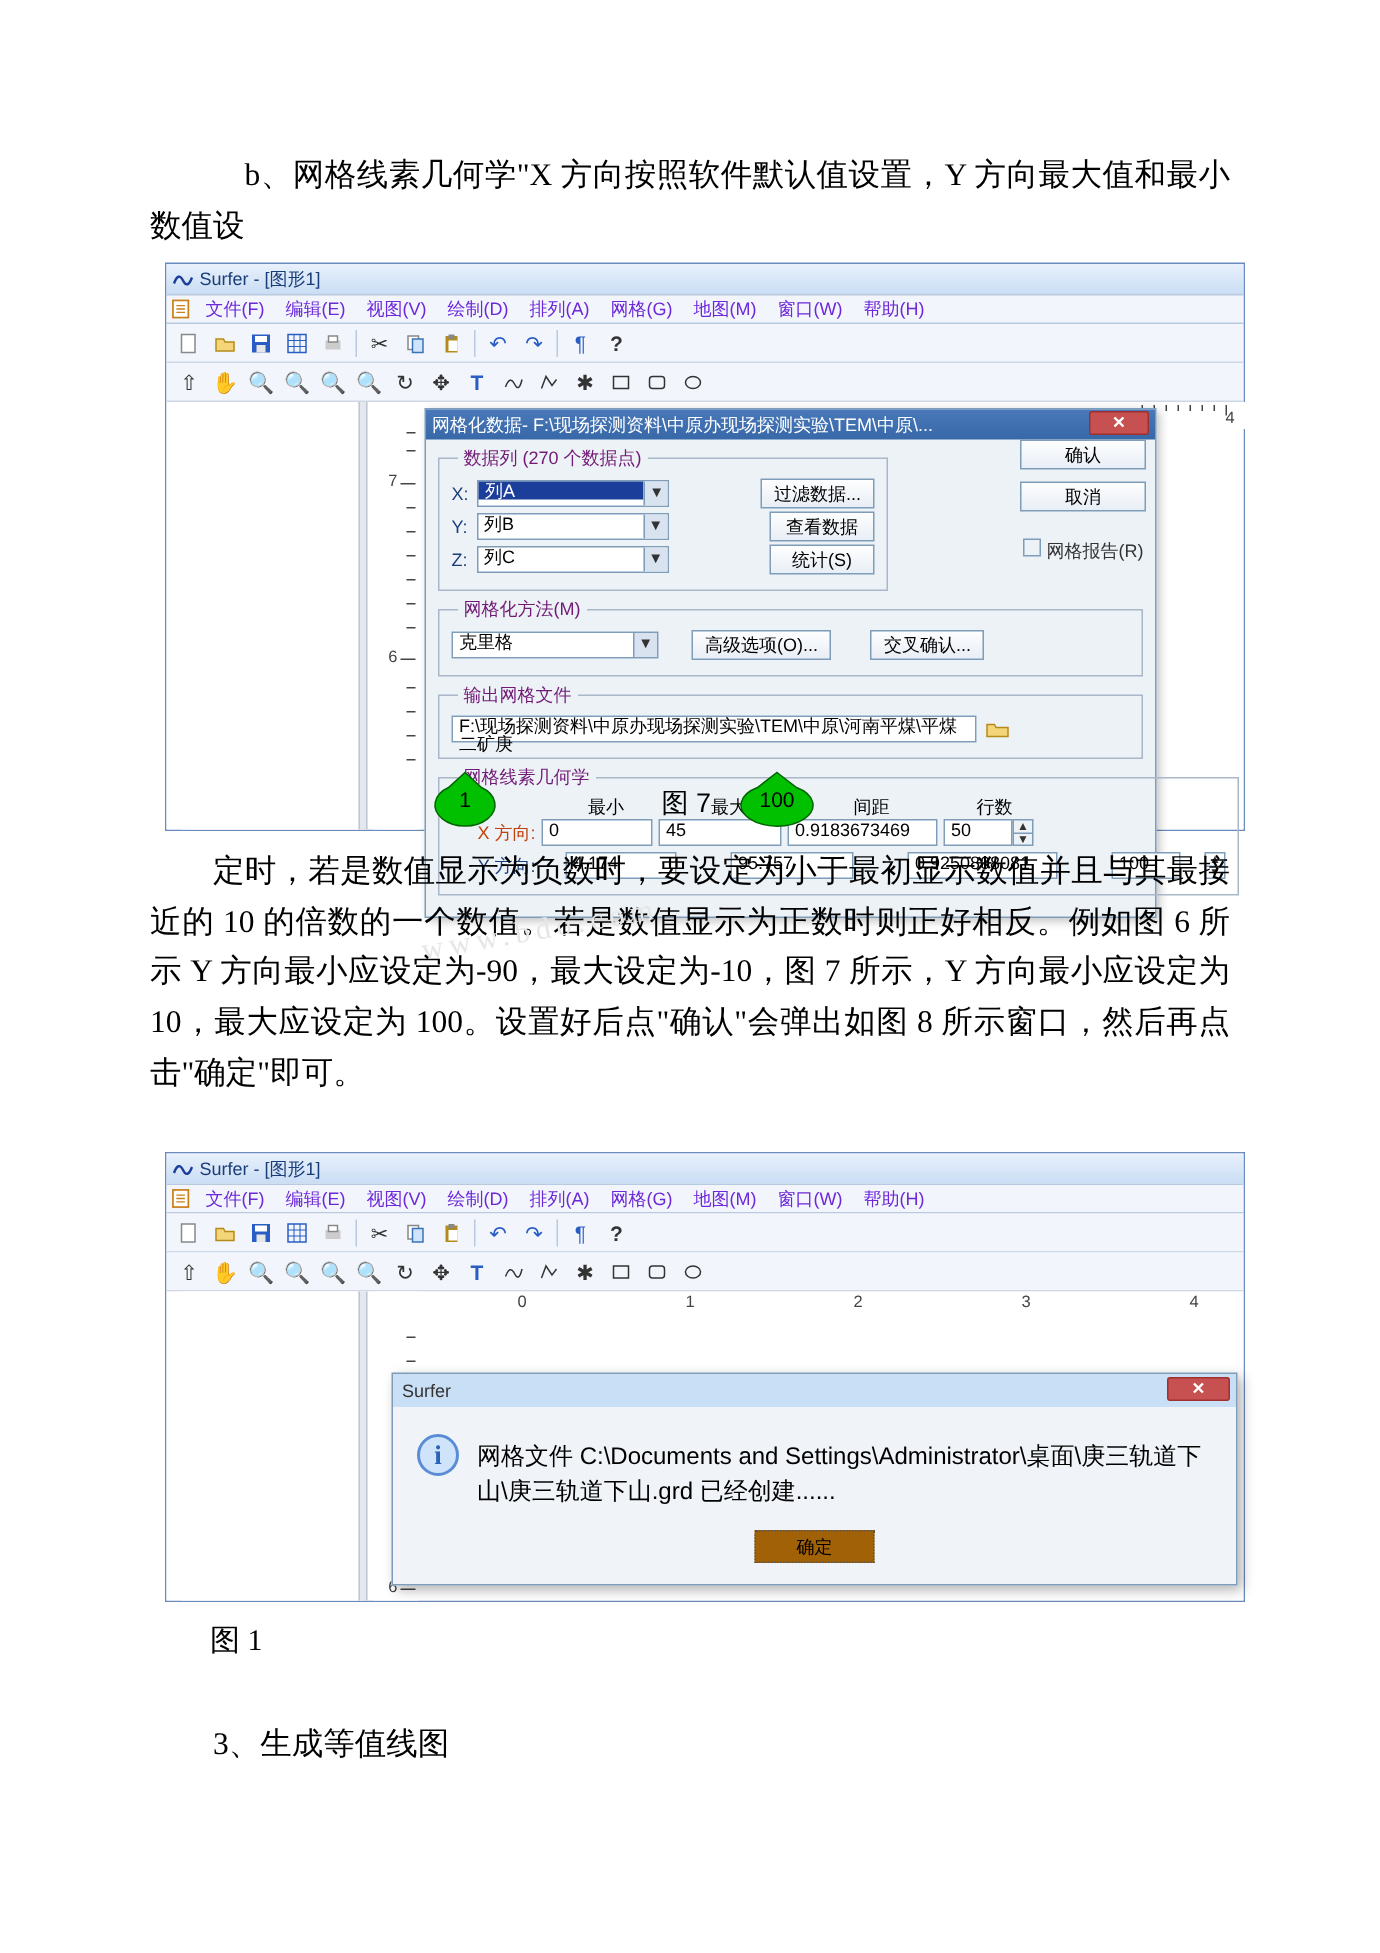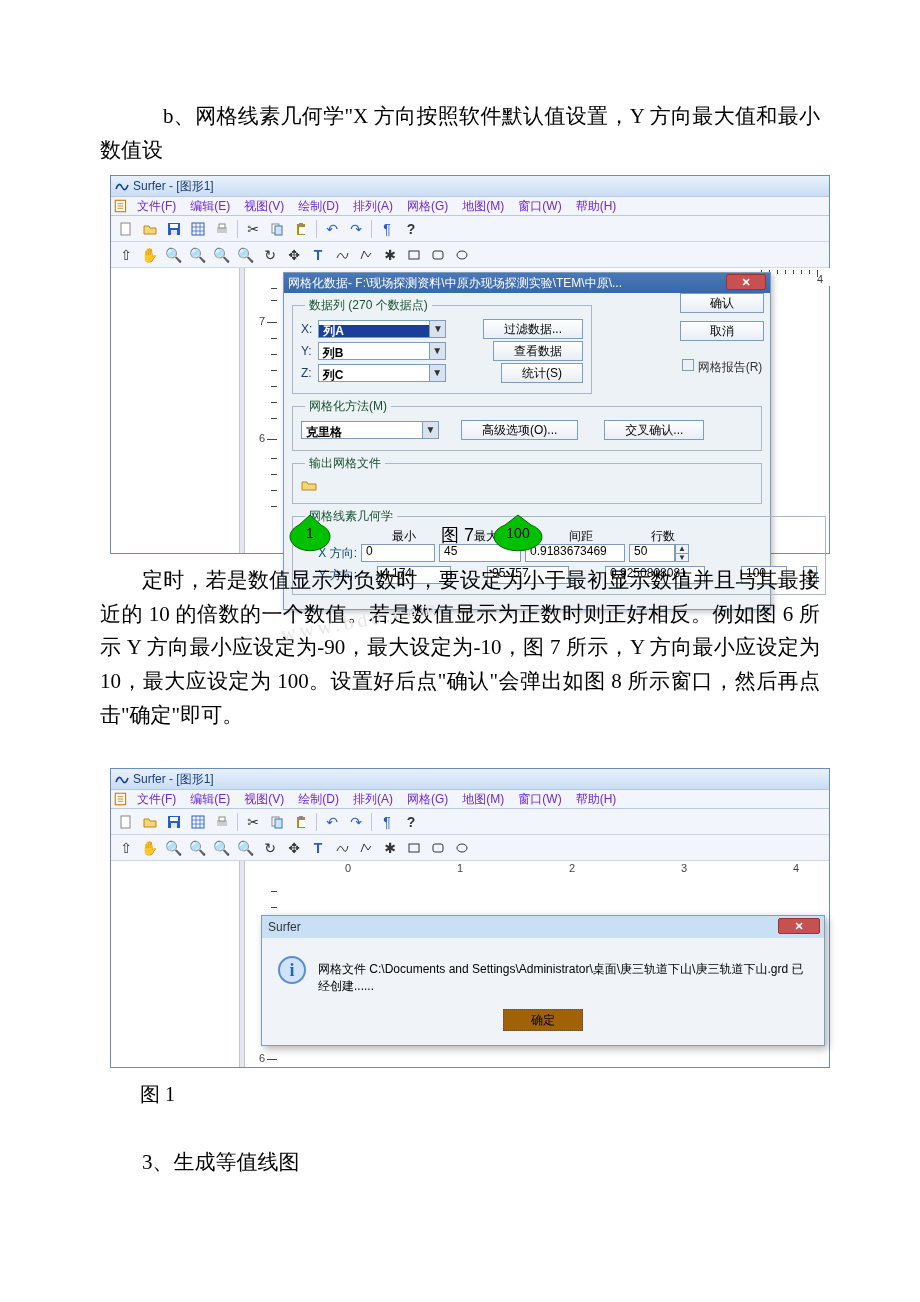--- a/index.html
+++ b/index.html
@@ -143,51 +143,50 @@
     font-size: 11px; font-weight: bold;
   }
   .dlg-body { padding: 6px 8px 8px 8px; }
   fieldset.fs {
     border: 1px solid #a9b7c9;
     margin-bottom: 6px;
     padding: 6px 8px 8px 8px;
     position: relative;
   }
   fieldset.fs > legend {
-    font-size: 12px; color: #14532d;
+    font-size: 12px; color: #701a75;
     padding: 0 4px;
     margin-left: 4px;
   }
   .row { display: flex; align-items: center; gap: 6px; margin: 2px 0; }
   .lbl { font-size: 12px; color: #1a3e7a; }
   .combo {
-    display: inline-flex; align-items: flex-end;
+    display: inline-flex; align-items: flex-start;
     border: 1px solid #7f9db9;
     background: #fff;
     height: 18px;
     font-size: 12px;
-    font-weight: bold;
   }
   .combo-input { padding: 0 4px; min-width: 100px; }
   .combo-input.sel { background: #1a3e9a; color: #fff; }
   .combo-arrow {
     width: 16px; height: 16px;
     background: #d9e3ef;
     border-left: 1px solid #7f9db9;
     display: flex; align-items: center; justify-content: center;
     font-size: 10px; color: #333;
   }
   .btn {
     border: 1px solid #7f9db9;
     background: linear-gradient(#fefefe,#e8eef6);
     height: 20px;
     min-width: 70px;
     font-size: 12px;
     display: inline-flex; align-items: center; justify-content: center;
-    padding: 0 20px;
+    padding: 0 8px;
     cursor: pointer;
   }
   .txtfield {
     border: 1px solid #7f9db9;
     background: #fff;
     height: 18px;
     padding: 0 4px;
     font-size: 12px;
     min-width: 46px;
   }
@@ -494,39 +493,40 @@
               <span style="width:10px"></span>
               <span class="btn">高级选项(O)...</span>
               <span style="width:14px"></span>
               <span class="btn">交叉确认...</span>
             </div>
           </fieldset>
 
           <fieldset class="fs">
             <legend>输出网格文件</legend>
             <div class="row">
+              <span class="txtfield long">F:\现场探测资料\中原办现场探测实验\TEM\中原\河南平煤\平煤二矿庚</span>
               <span class="browse-icon">
                 <svg width="16" height="14">
                     <path d="M1 4h5l1 2h8v6H1z" fill="#f5d57a" stroke="#b58b1a"></path>
                   </svg>
               </span>
             </div>
           </fieldset>
 
           <fieldset class="fs">
             <legend>网格线素几何学</legend>
             <div class="row" style="gap:0;">
               <span style="width:64px"></span>
               <span style="width:78px; text-align:center; font-size:12px">最小</span>
               <span style="width:86px; text-align:center; font-size:12px">最大</span>
               <span style="width:104px; text-align:center; font-size:12px">间距</span>
               <span style="width:60px; text-align:center; font-size:12px">行数</span>
             </div>
             <div class="row" style="gap:0;">
-              <span style="width:60px; text-align:right; font-size:12px; color:#0c4a6e; padding-right:4px">X 方向:</span>
+              <span style="width:60px; text-align:right; font-size:12px; color:#c2410c; padding-right:4px">X 方向:</span>
               <span class="txtfield" style="width:74px">0</span>
               <span style="width:4px"></span>
               <span class="txtfield" style="width:82px">45</span>
               <span style="width:4px"></span>
               <span class="txtfield" style="width:100px">0.9183673469</span>
               <span style="width:4px"></span>
               <span class="txtfield" style="width:38px">50</span>
               <span class="spin">
                   <div>▲</div>
                   <div>▼</div>
@@ -709,21 +709,21 @@
         <span class="rh2-num" style="left:522px">4</span>
       </div>
 
       <div class="msgbox">
         <div class="msg-title">
           <span>Surfer</span>
           <span class="msg-x">✕</span>
         </div>
         <div class="msg-body">
           <div class="info-icon">i</div>
-          <div style="font-size:12px; line-height:1.4; padding-top:5px;">网格文件  C:\Documents and Settings\Administrator\桌面\庚三轨道下山\庚三轨道下山.grd  已经创建......</div>
+          <div style="font-size:16px; line-height:1.4; padding-top:5px;">网格文件  C:\Documents and Settings\Administrator\桌面\庚三轨道下山\庚三轨道下山.grd  已经创建......</div>
         </div>
         <div class="msg-btns">
           <div class="ok-btn">确定</div>
         </div>
       </div>
     </div>
   </div>
 
   <p class="fig-caption2">图 1</p>
 

